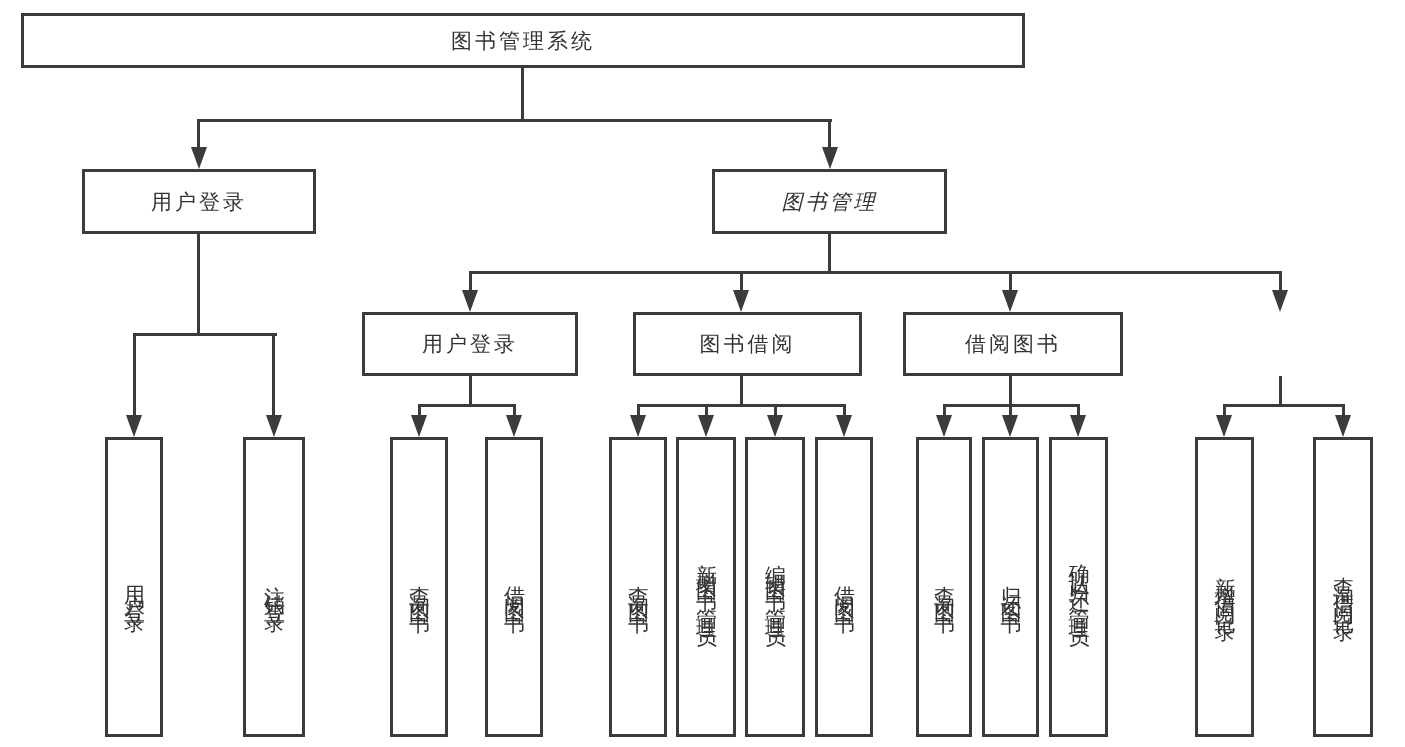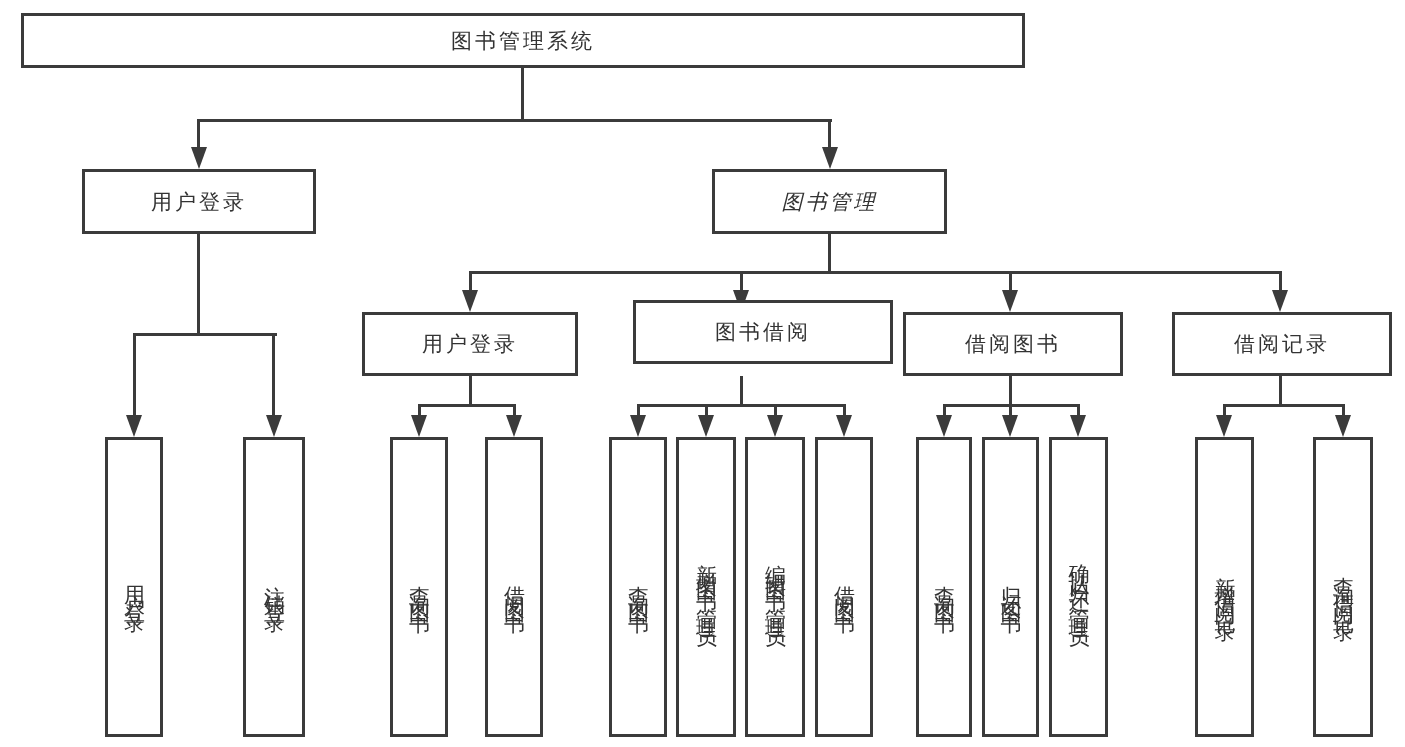--- a/index.html
+++ b/index.html
@@ -109,28 +109,25 @@
   <div class="box" style="left:82px;top:169px;width:234px;height:65px;">
     <span class="h-label">用户登录</span>
   </div>
   <div class="box" style="left:712px;top:169px;width:235px;height:65px;font-style:italic;">
     <span class="h-label">图书管理</span>
   </div>
 
   <div class="box" style="left:362px;top:312px;width:216px;height:64px;">
     <span class="h-label">用户登录</span>
   </div>
-  <div class="box" style="left:633px;top:300px;width:260px;height:64px;">
+  <div class="box" style="left:633px;top:312px;width:229px;height:64px;">
     <span class="h-label">图书借阅</span>
   </div>
   <div class="box" style="left:903px;top:312px;width:220px;height:64px;">
     <span class="h-label">借阅图书</span>
-  </div>
-  <div class="box" style="left:1172px;top:312px;width:220px;height:64px;">
-    <span class="h-label">借阅记录</span>
   </div>
 
   <div class="box leaf" style="left:105px;top:437px;width:58px;height:300px;">
     <span>用户登录</span>
   </div>
   <div class="box leaf" style="left:243px;top:437px;width:62px;height:300px;">
     <span>注销登录</span>
   </div>
 
   <div class="box leaf" style="left:390px;top:437px;width:58px;height:300px;">

